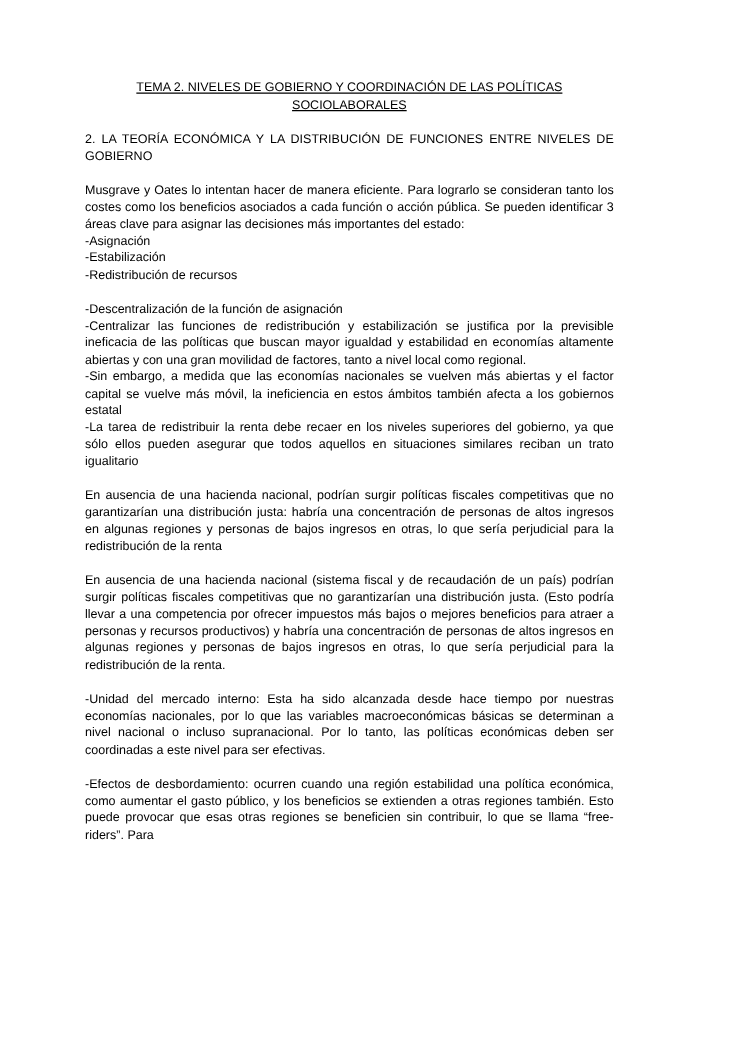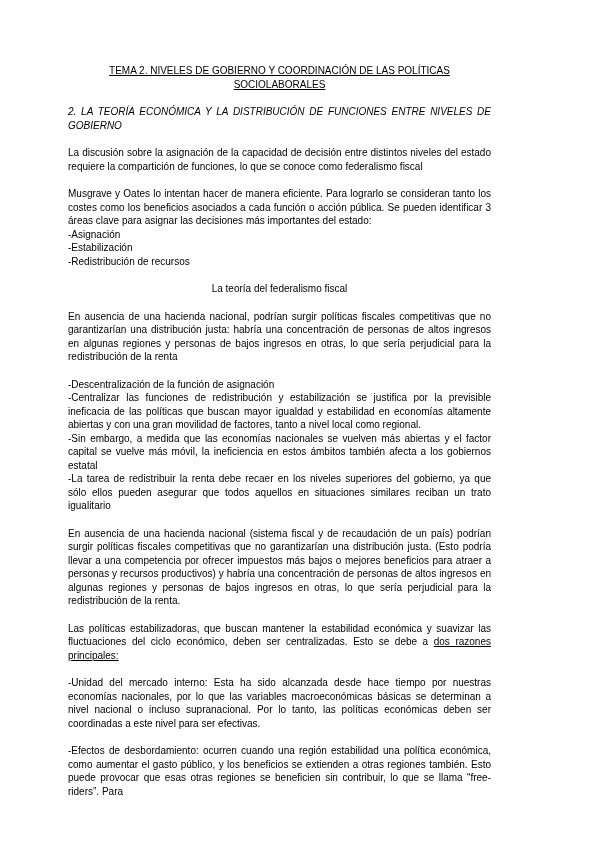--- a/index.html
+++ b/index.html
@@ -31,21 +31,20 @@
     line-height: 13.5px;
     font-weight: normal;
   }
   .title {
     text-align: center;
     font-weight: bold;
     text-decoration: underline;
   }
   .sec-heading {
     text-align: justify;
-    font-style: italic;
   }
   .para {
     text-align: justify;
     white-space: pre-line;
   }
   .center-heading {
     text-align: center;
     margin-top: 27px;
     margin-bottom: 0;
   }
@@ -61,37 +60,34 @@
 </head>
 <body>
 
 <div class="page doc">
 
   <h1 class="title">TEMA 2. NIVELES DE GOBIERNO Y COORDINACIÓN DE LAS POLÍTICAS SOCIOLABORALES</h1>
 
   <h2 class="sec-heading">2. LA TEORÍA ECONÓMICA Y LA DISTRIBUCIÓN DE FUNCIONES ENTRE NIVELES DE GOBIERNO</h2>
 
 
-  <p class="para">La discusión sobre la asignación de la capacidad de decisión entre distintos niveles del estado requiere la compartición de funciones, lo que se conoce como federalismo fiscal</p>
 
   <p class="para">Musgrave y Oates lo intentan hacer de manera eficiente. Para lograrlo se consideran tanto los costes como los beneficios asociados a cada función o acción pública. Se pueden identificar 3 áreas clave para asignar las decisiones más importantes del estado:
 -Asignación
 -Estabilización
 -Redistribución de recursos</p>
 
-  <h3 class="center-heading">La teoría del federalismo fiscal</h3>
-
-  <p class="para">En ausencia de una hacienda nacional, podrían surgir políticas fiscales competitivas que no garantizarían una distribución justa: habría una concentración de personas de altos ingresos en algunas regiones y personas de bajos ingresos en otras, lo que sería perjudicial para la redistribución de la renta</p>
 
   <p class="para no-gap">-Descentralización de la función de asignación
 -Centralizar las funciones de redistribución y estabilización se justifica por la previsible ineficacia de las políticas que buscan mayor igualdad y estabilidad en economías altamente abiertas y con una gran movilidad de factores, tanto a nivel local como regional.
 -Sin embargo, a medida que las economías nacionales se vuelven más abiertas y el factor capital se vuelve más móvil, la ineficiencia en estos ámbitos también afecta a los gobiernos estatal
 -La tarea de redistribuir la renta debe recaer en los niveles superiores del gobierno, ya que sólo ellos pueden asegurar que todos aquellos en situaciones similares reciban un trato igualitario</p>
 
+  <p class="para">En ausencia de una hacienda nacional, podrían surgir políticas fiscales competitivas que no garantizarían una distribución justa: habría una concentración de personas de altos ingresos en algunas regiones y personas de bajos ingresos en otras, lo que sería perjudicial para la redistribución de la renta</p>
+
   <p class="para">En ausencia de una hacienda nacional (sistema fiscal y de recaudación de un país) podrían surgir políticas fiscales competitivas que no garantizarían una distribución justa. (Esto podría llevar a una competencia por ofrecer impuestos más bajos o mejores beneficios para atraer a personas y recursos productivos) y habría una concentración de personas de altos ingresos en algunas regiones y personas de bajos ingresos en otras, lo que sería perjudicial para la redistribución de la renta.</p>
 
-  <p class="para"><span>Las políticas estabilizadoras, que buscan mantener la estabilidad económica y suavizar las fluctuaciones del ciclo económico, deben ser centralizadas. Esto se debe a </span><span class="underline">dos razones principales:</span></p>
 
   <p class="para">-Unidad del mercado interno: Esta ha sido alcanzada desde hace tiempo por nuestras economías nacionales, por lo que las variables macroeconómicas básicas se determinan a nivel nacional o incluso supranacional. Por lo tanto, las políticas económicas deben ser coordinadas a este nivel para ser efectivas.</p>
 
   <p class="para"><span>-Efectos de desbordamiento: ocurren cuando una región estabilidad una política económica, como aumentar el gasto público, y los beneficios se extienden a otras regiones también. Esto puede provocar que esas otras regiones se beneficien sin contribuir, lo que se llama </span><span class="italic">“free-riders”</span><span>. Para</span></p>
 
 </div>
 
 </body></html>

